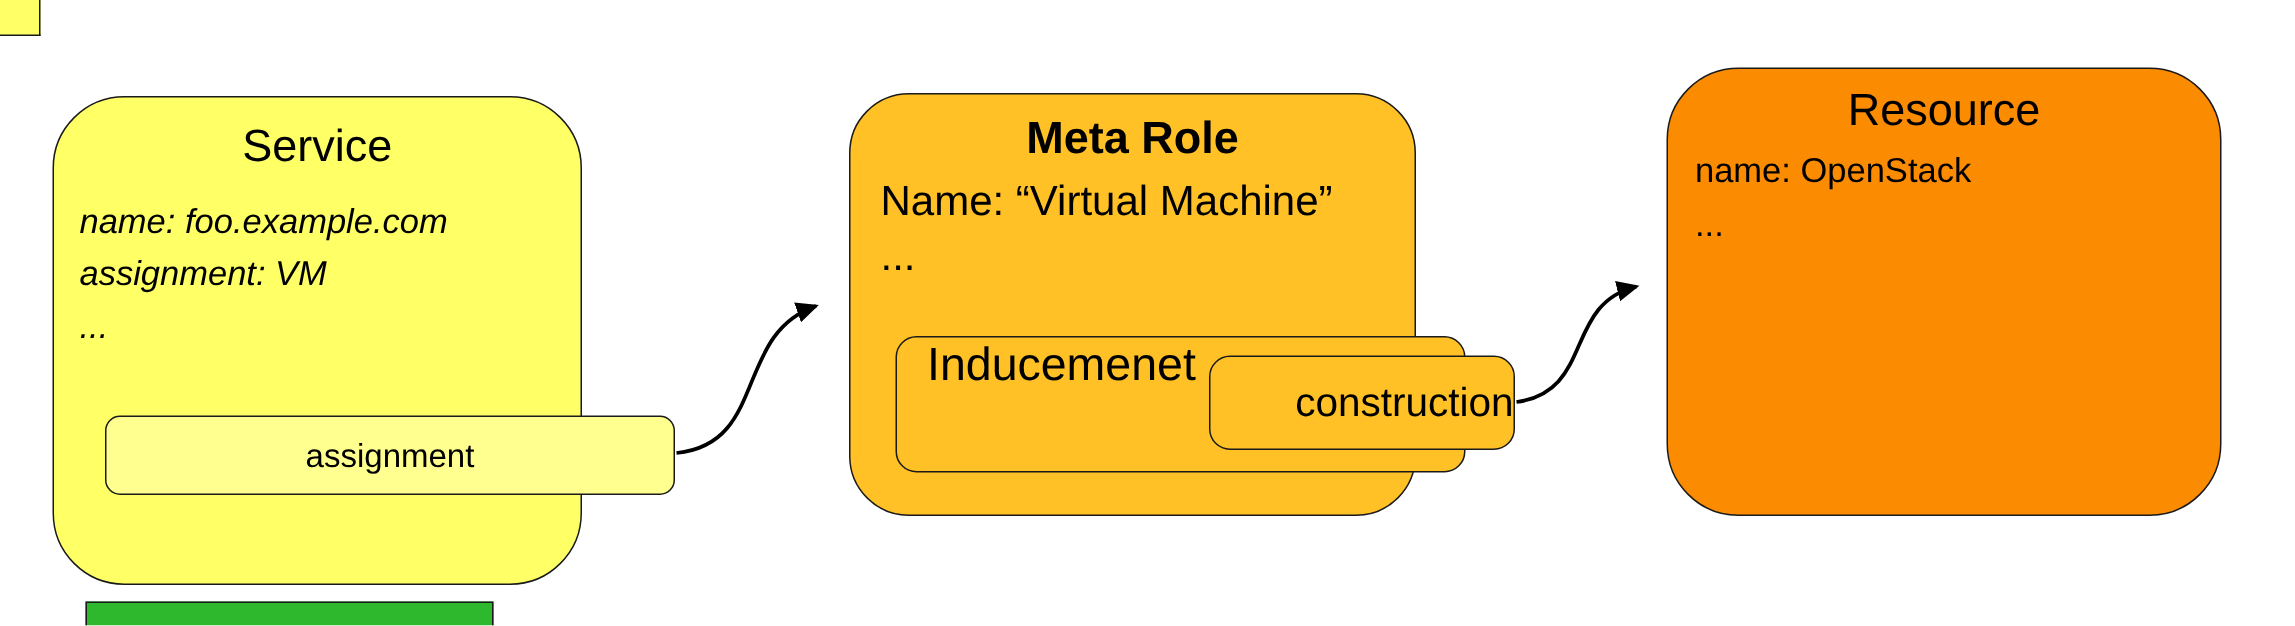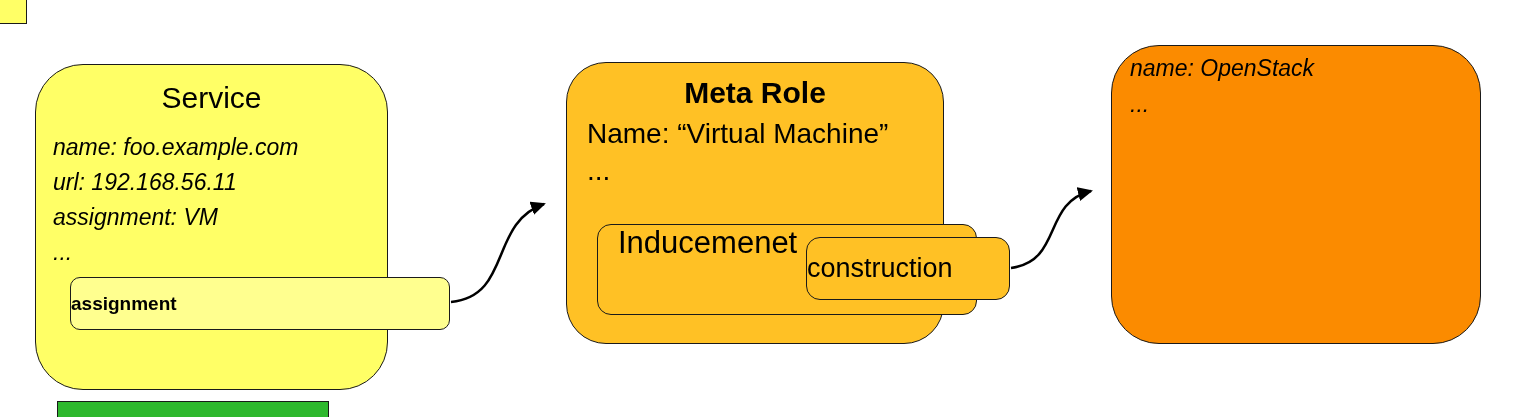--- a/index.html
+++ b/index.html
@@ -39,23 +39,22 @@
     padding: 15px 0 0 17px;
     font-size: 23px;
     line-height: 35px;
     font-style: italic;
   }
   .assignment {
     left: 70px; top: 277px;
     width: 380px; height: 53px;
     border-radius: 10px;
     background: var(--assignment-fill, #ffff8f);
-    display: flex; align-items: center; 
-    font-size: 19px;
-    font-weight: bold;
+    display: flex; align-items: center; justify-content: center;
+    font-size: 22px;
   }
   
   .metarole {
     left: 566px; top: 62px;
     width: 378px; height: 282px;
     border-radius: 40px;
     background: var(--meta-role-fill, #ffc125);
   }
   .metarole .node-title { padding-top: 13px; font-weight: bold; }
   .metarole .node-body {
@@ -70,36 +69,35 @@
     background: var(--meta-role-fill, #ffc125);
     display: flex; 
     padding-left: 20px;
     font-size: 31px;
   }
   .construction {
     left: 806px; top: 237px;
     width: 204px; height: 63px;
     border-radius: 14px;
     background: var(--meta-role-fill, #ffc125);
-    display: flex; align-items: center; justify-content: flex-start;
+    display: flex; align-items: center; justify-content: flex-end;
     font-size: 27px;
   }
   
   .resource {
     left: 1111px; top: 45px;
     width: 370px; height: 299px;
     border-radius: 48px;
     background: var(--resource-fill, #fb8b00);
   }
   .resource .node-title { padding-top: 11px; }
   .resource .node-body {
     padding: 4px 0 0 18px;
     font-size: 23px;
     line-height: 36px;
-    font-style: italic;
   }
   .arrows {
     position: absolute;
     left: 0; top: 0;
     width: 1530px; height: 417px;
     pointer-events: none;
   }
   
   .corner-fragment {
     position: absolute;
@@ -124,21 +122,20 @@
 <body>
 
 <div class="canvas">
 
   <div class="corner-fragment"></div>
 
   <div class="node service">
     <div class="node-title">Service</div>
     <div class="node-body">
       <div>name: foo.example.com</div>
-      <div>url: 192.168.56.11</div>
       <div>assignment: VM</div>
       <div>...</div>
     </div>
   </div>
 
   <div class="node assignment">
     <span>assignment</span>
   </div>
 
   <div class="node metarole">
@@ -151,20 +148,21 @@
 
   <div class="node inducement">
     <span>Inducemenet</span>
   </div>
 
   <div class="node construction">
     <span>construction</span>
   </div>
 
   <div class="node resource">
+    <div class="node-title">Resource</div>
     <div class="node-body">
       <div>name: OpenStack</div>
       <div>...</div>
     </div>
   </div>
 
   <svg class="arrows" viewBox="0 0 1530 417">
     <defs>
       <marker id="arrowhead" markerUnits="userSpaceOnUse" markerWidth="18" markerHeight="16" refX="13" refY="7" orient="auto">
         <path d="M0,0 L15,7 L0,14 Z" fill="#000000"></path>

